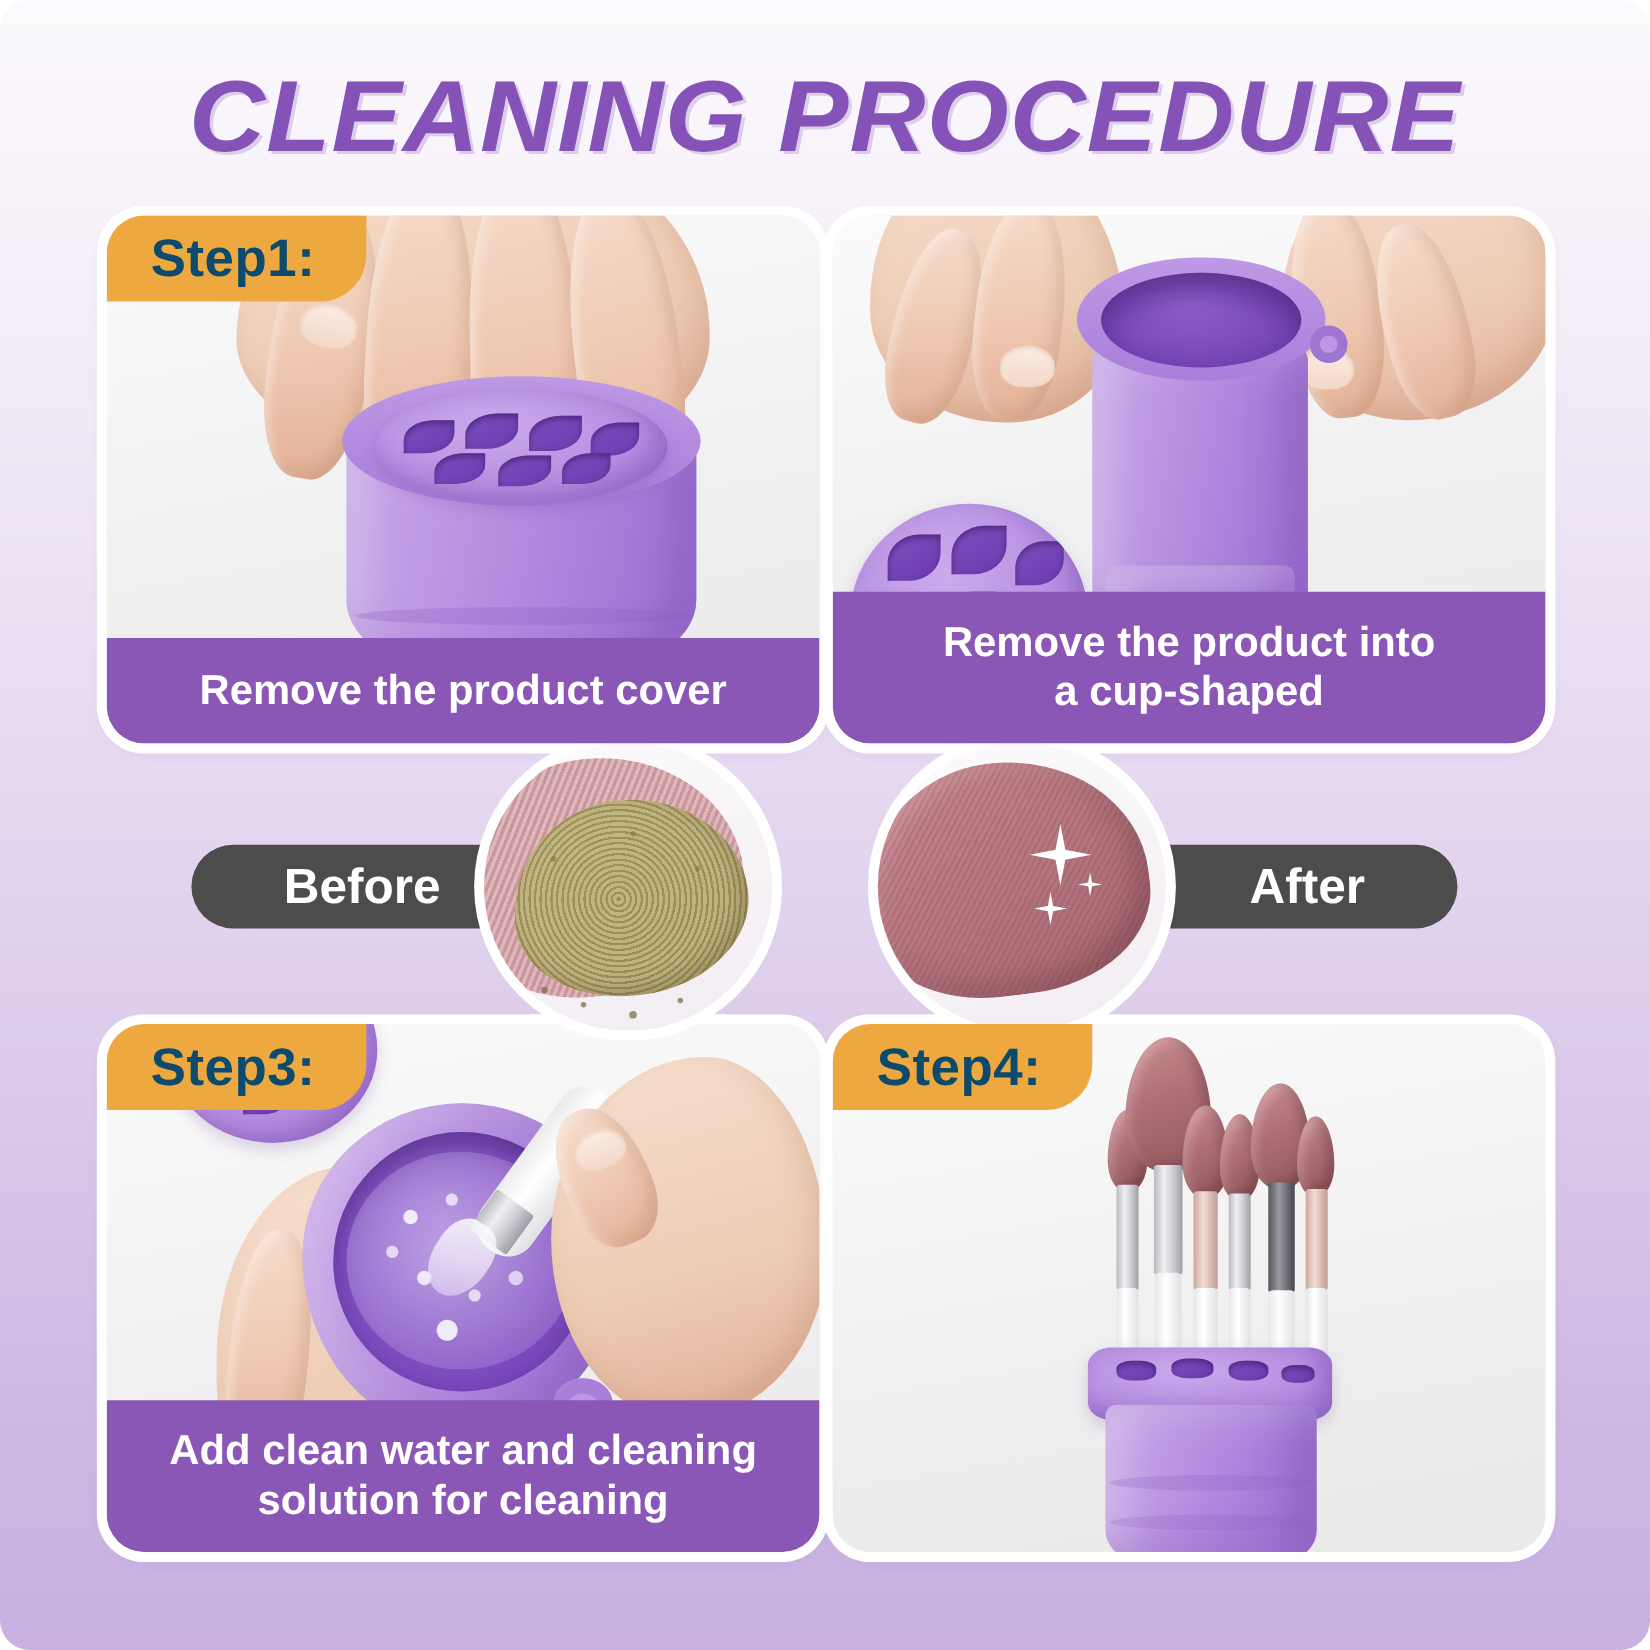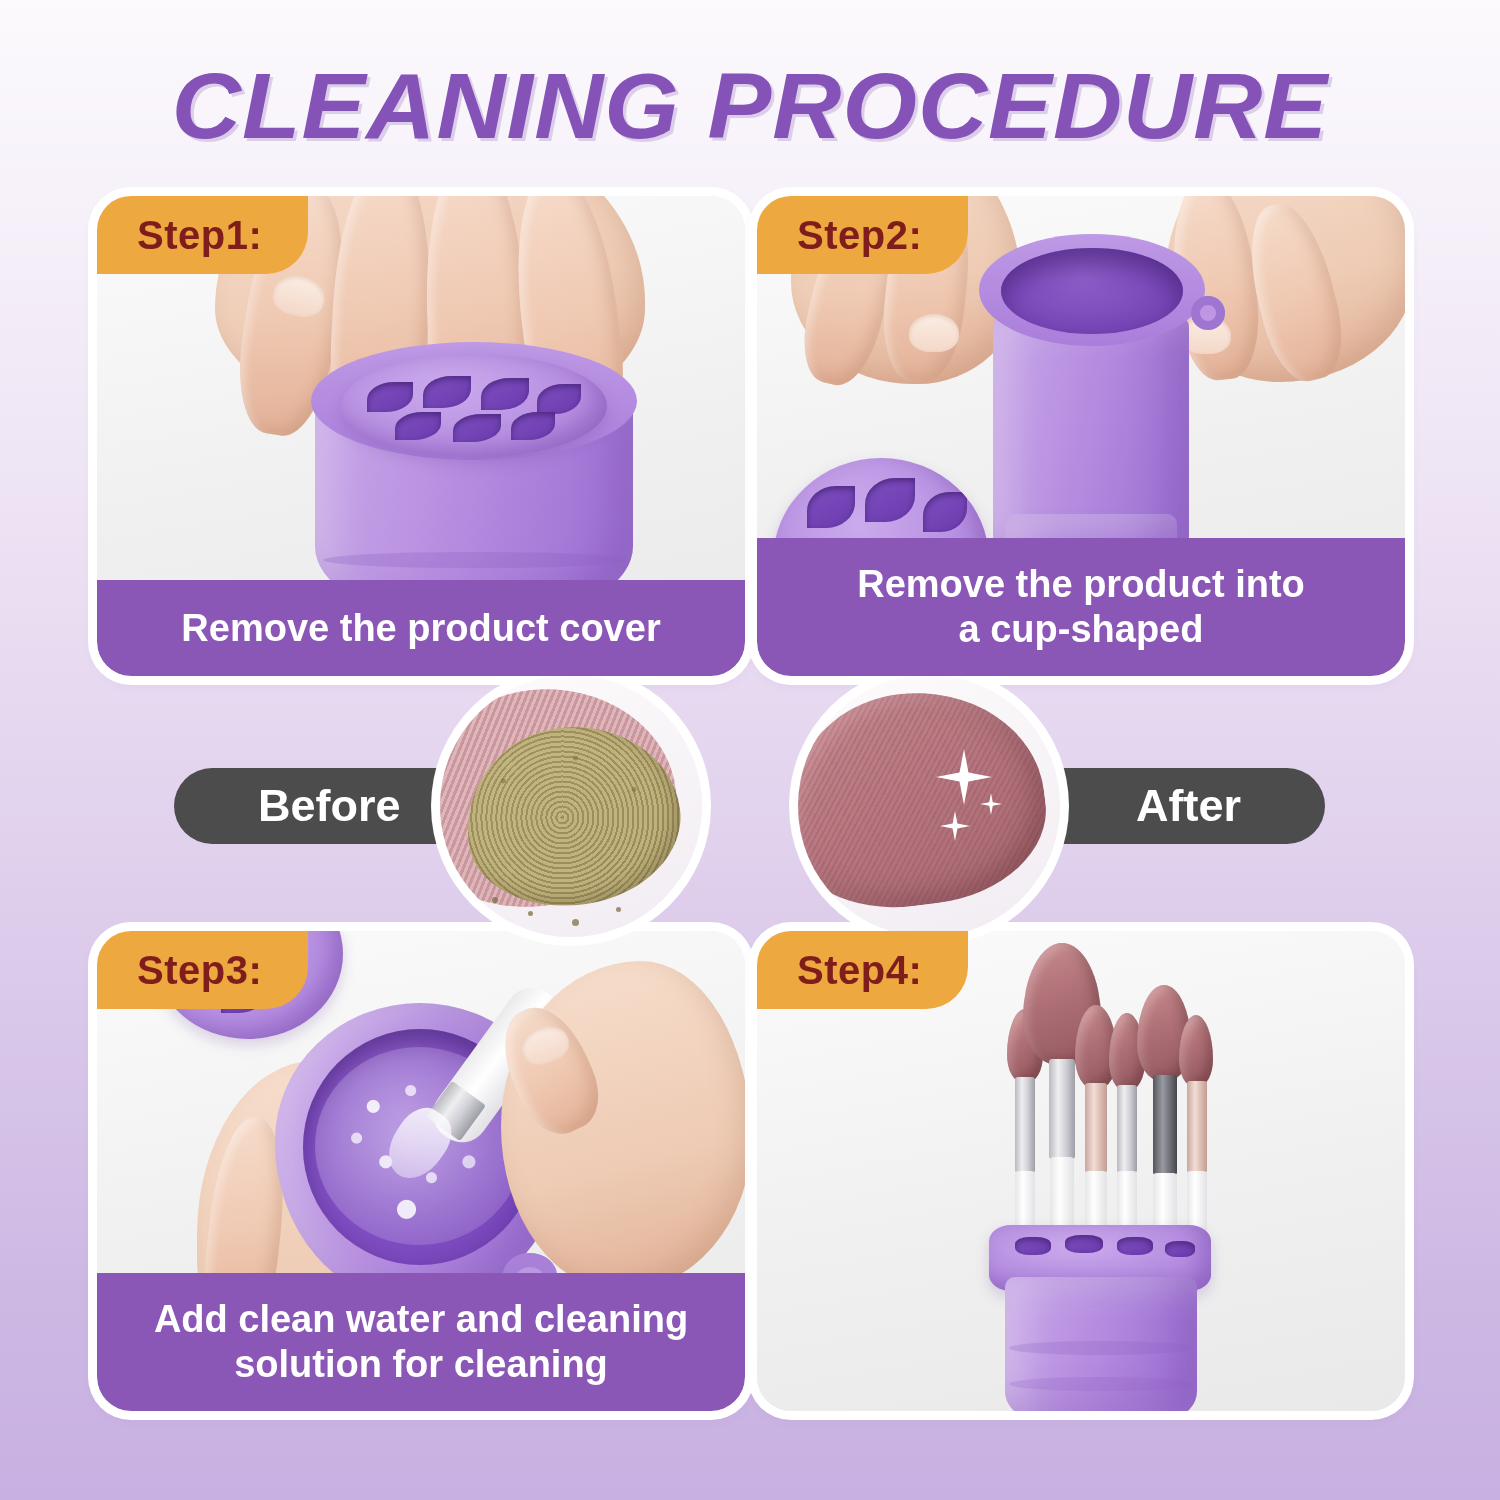--- a/index.html
+++ b/index.html
@@ -15,20 +15,21 @@
     width:1500px; height:1500px;
     background:linear-gradient(180deg,
         #FCFAFD 0%,
         #F7F2FA 12%,
         #EFE6F5 30%,
         #E4D6EF 50%,
         #D8C6E9 70%,
         #CDB8E4 86%,
         #C8B1E2 100%);
     overflow:hidden;
+    border-radius:27px;
   }
 
   
   .title{
     position:absolute;
     top:54px; left:0; width:1500px;
     text-align:center;
     font-size:92px;
     font-weight:bold;
     font-style:italic;
@@ -59,22 +60,22 @@
   }
 
   
   .step-badge{
     position:absolute; left:0; top:0;
     height:78px;
     padding:0 46px 0 40px;
     display:flex; align-items:center;
     background:#EDA93F;
     border-bottom-right-radius:42px;
-    color:#7f1d1d;
-    font-size:40px;
+    color:#0c4a6e;
+    font-size:48px;
     font-weight:bold;
     letter-spacing:0.5px;
     z-index:6;
     white-space:nowrap;
   }
 
   
   .caption{
     position:absolute; left:0; bottom:0; width:100%;
     background:#8B57B6;
@@ -333,21 +334,20 @@
           <div class="petal" style="left:92px;top:20px;width:50px;height:44px;"></div>
           <div class="petal" style="left:150px;top:34px;width:44px;height:40px;"></div>
           <div class="petal" style="left:22px;top:86px;width:48px;height:44px;"></div>
           <div class="petal" style="left:80px;top:80px;width:52px;height:46px;"></div>
           <div class="petal" style="left:142px;top:90px;width:48px;height:44px;"></div>
           <div class="petal" style="left:40px;top:142px;width:46px;height:40px;"></div>
           <div class="petal" style="left:98px;top:146px;width:48px;height:40px;"></div>
         </div>
       </div>
     </div>
-    <div class="step-badge">Step2:</div>
     <div class="caption two-line">
       <span class="cl">Remove the product into</span>
       <span class="cl">a cup-shaped</span>
     </div>
   </div>
 
   <div class="card" id="card3">
     <div class="photo">
       <div class="art">
 

